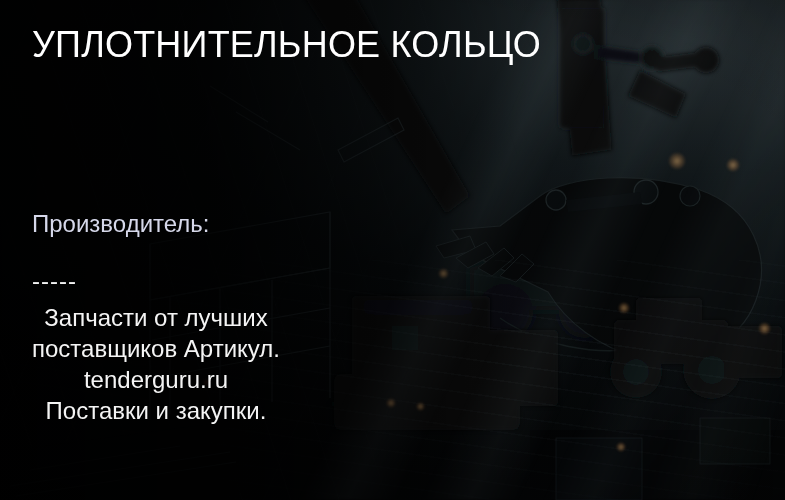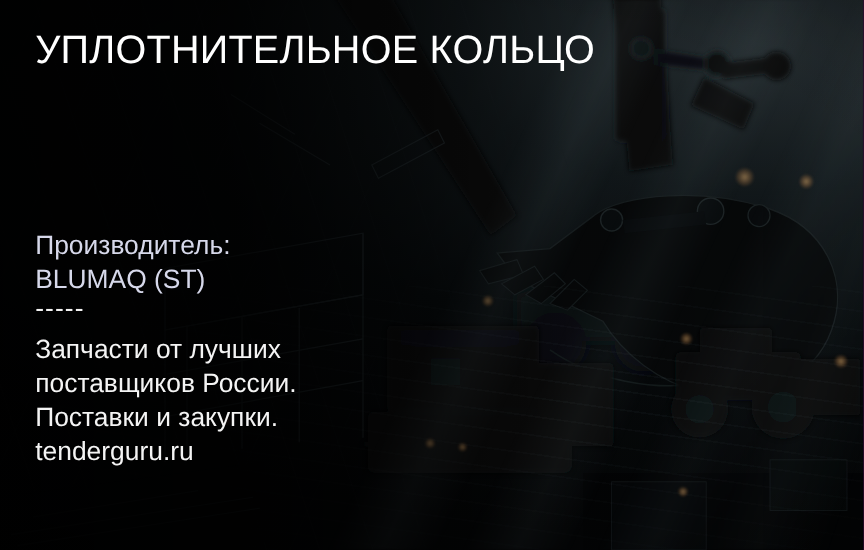--- a/index.html
+++ b/index.html
@@ -116,21 +116,21 @@
   }
   .promo {
     position: absolute;
     left: 0;
     top: 302px;
     font-size: 24px;
     line-height: 31px;
     font-weight: 400;
     color: #f4f4f4;
   }
-  .promo span { display: block; white-space: nowrap; }
+  .promo span { display: block; white-space: nowrap; text-align: center; }
 </style>
 </head>
 <body>
 
 <div id="banner">
 
   <div class="bg-layer bg-base"></div>
   <div class="bg-layer bg-structure"></div>
 
   <div class="bg-layer bg-machines">
@@ -250,26 +250,25 @@
 
   <div class="bg-layer bg-vignette"></div>
 
   <div class="content">
 
     <div class="title">УПЛОТНИТЕЛЬНОЕ КОЛЬЦО</div>
 
 
     <div class="field field-maker">
       <span class="field-label">Производитель:</span>
-      <span class="field-value">BLUMAQ (ST)</span>
     </div>
 
     <div class="divider">-----</div>
 
     <div class="promo">
       <span>Запчасти от лучших</span>
-      <span>поставщиков России.</span>
+      <span>поставщиков Артикул.</span>
+      <span>tenderguru.ru</span>
       <span>Поставки и закупки.</span>
-      <span>tenderguru.ru</span>
     </div>
 
   </div>
 </div>
 
 </body></html>

